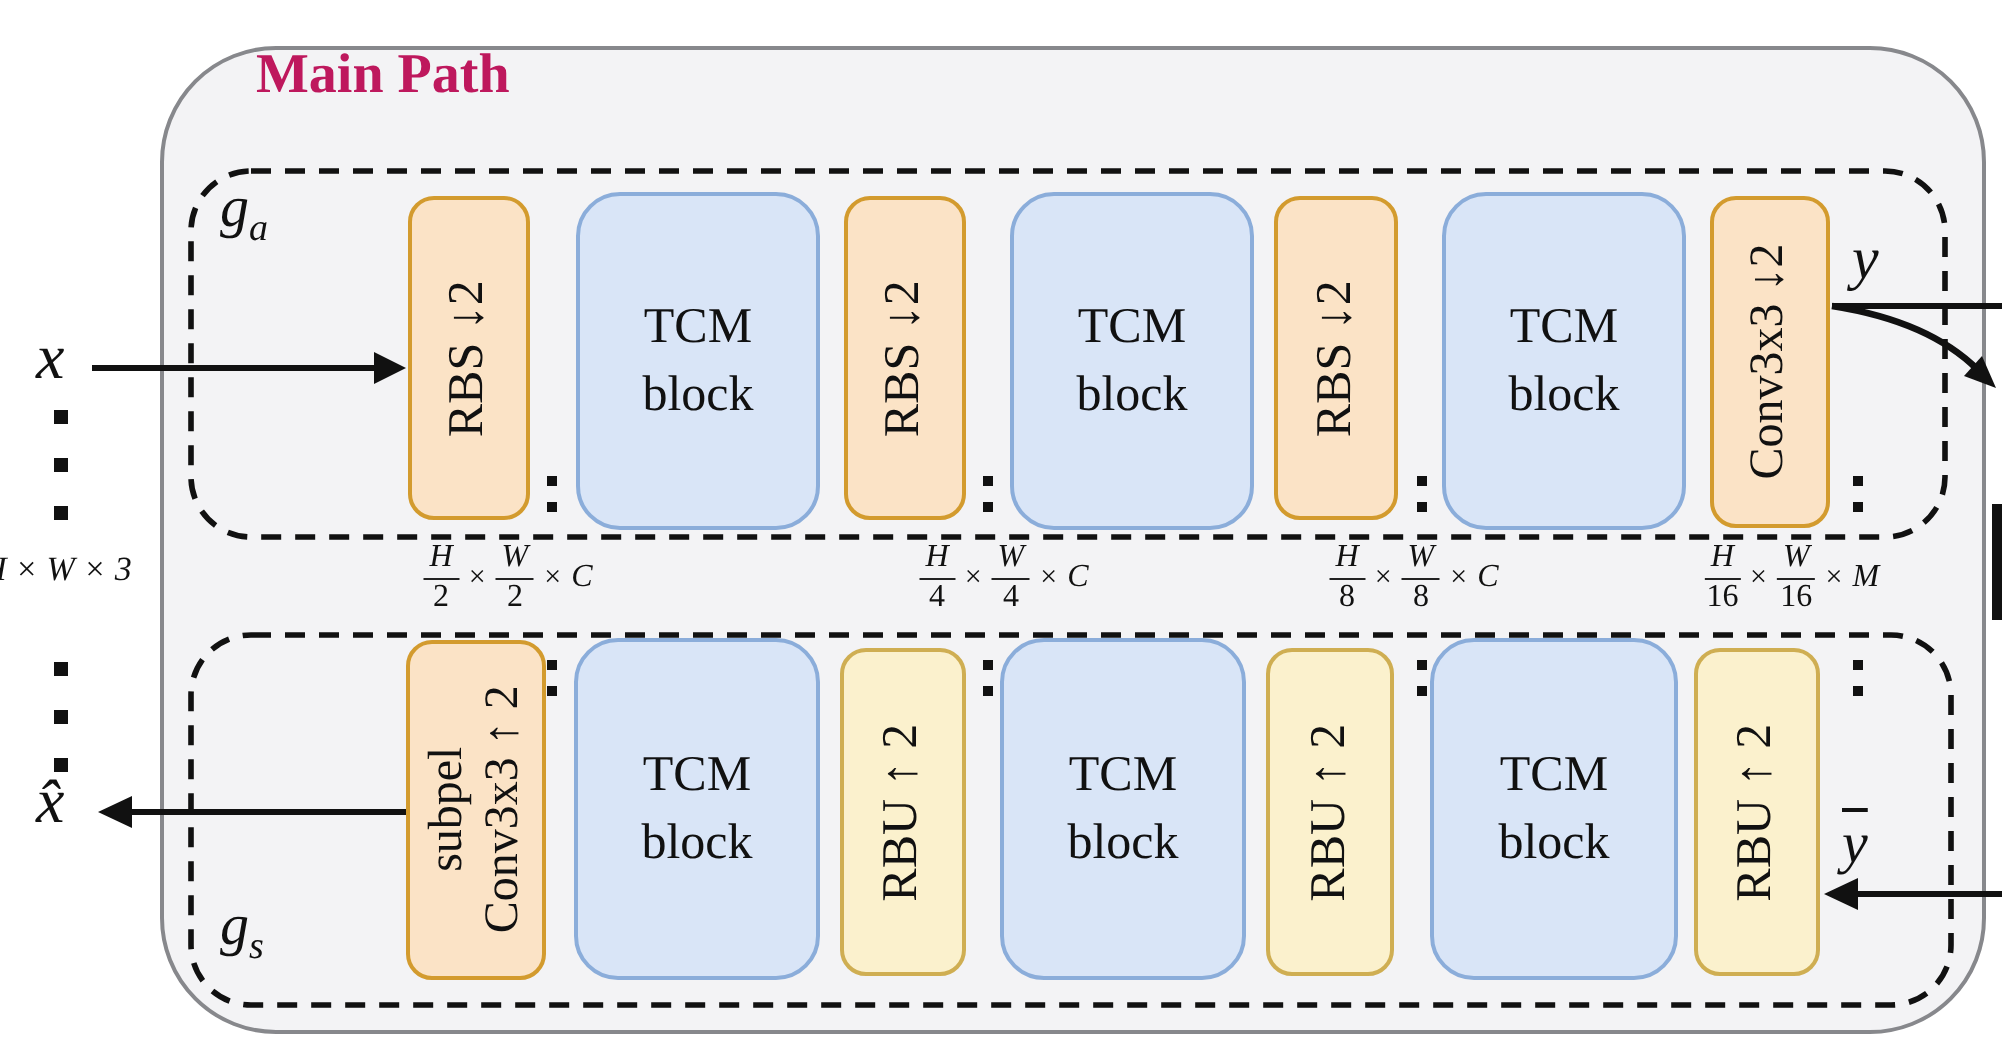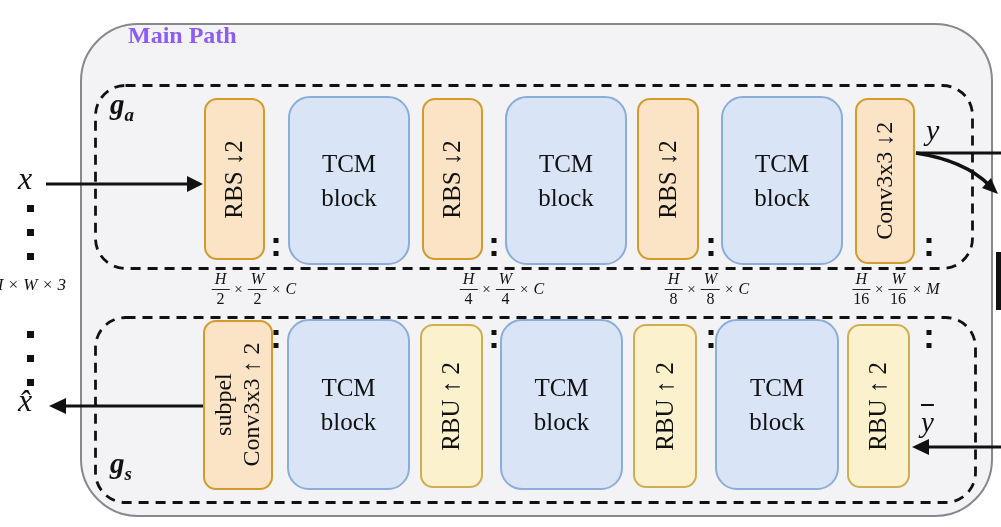--- a/index.html
+++ b/index.html
@@ -7,37 +7,37 @@
     position:relative;width:1001px;height:527px;overflow:hidden;
     font-family:"Liberation Serif","DejaVu Serif",serif;color:#111;
   }
   
   .main-panel{
     position:absolute;left:80px;top:23px;width:913px;height:494px;
     box-sizing:border-box;background:var(--panel_fill);
     border:2.5px solid var(--panel_border);border-radius:58px;
   }
   .main-title{
-    position:absolute;left:128px;top:22px;font-size:24px;font-weight:bold;color:#8b5cf6;
+    position:absolute;left:128px;top:22px;font-size:28px;font-weight:bold;color:#be185d;
   }
   
   .layer{position:absolute;left:0;top:0;width:1001px;height:527px;pointer-events:none;}
   
   .blk{
     position:absolute;box-sizing:border-box;display:flex;align-items:center;justify-content:center;
     text-align:center;
   }
   .blk-rbs{background:var(--rbs_fill);border:2.5px solid var(--rbs_border);border-radius:13px;}
   .blk-tcm{background:var(--tcm_fill);border:2px solid var(--tcm_border);border-radius:22px;}
   .blk-rbu{background:var(--rbu_fill);border:2.5px solid var(--rbu_border);border-radius:13px;}
   .vtext{transform:rotate(-90deg);white-space:nowrap;font-size:25px;line-height:1.15;}
   .vtext .ln{display:block;text-align:center;}
   .tcm-text{font-size:25px;line-height:1.35;width:80px;}
   
-  .region-label{position:absolute;font-style:italic;font-size:29px;font-weight:bold;}
+  .region-label{position:absolute;font-style:italic;font-size:29px;}
   .region-label sub{font-size:19px;font-style:italic;}
   
   .io-label{position:absolute;font-style:italic;font-size:32px;}
   .ybar{text-decoration:overline;}
   .dims-input{position:absolute;font-style:italic;font-size:17px;white-space:nowrap;}
   
   .dim-label{
     position:absolute;top:271px;transform:translateX(-50%);
     display:flex;align-items:center;gap:5px;font-size:16px;white-space:nowrap;
   }

